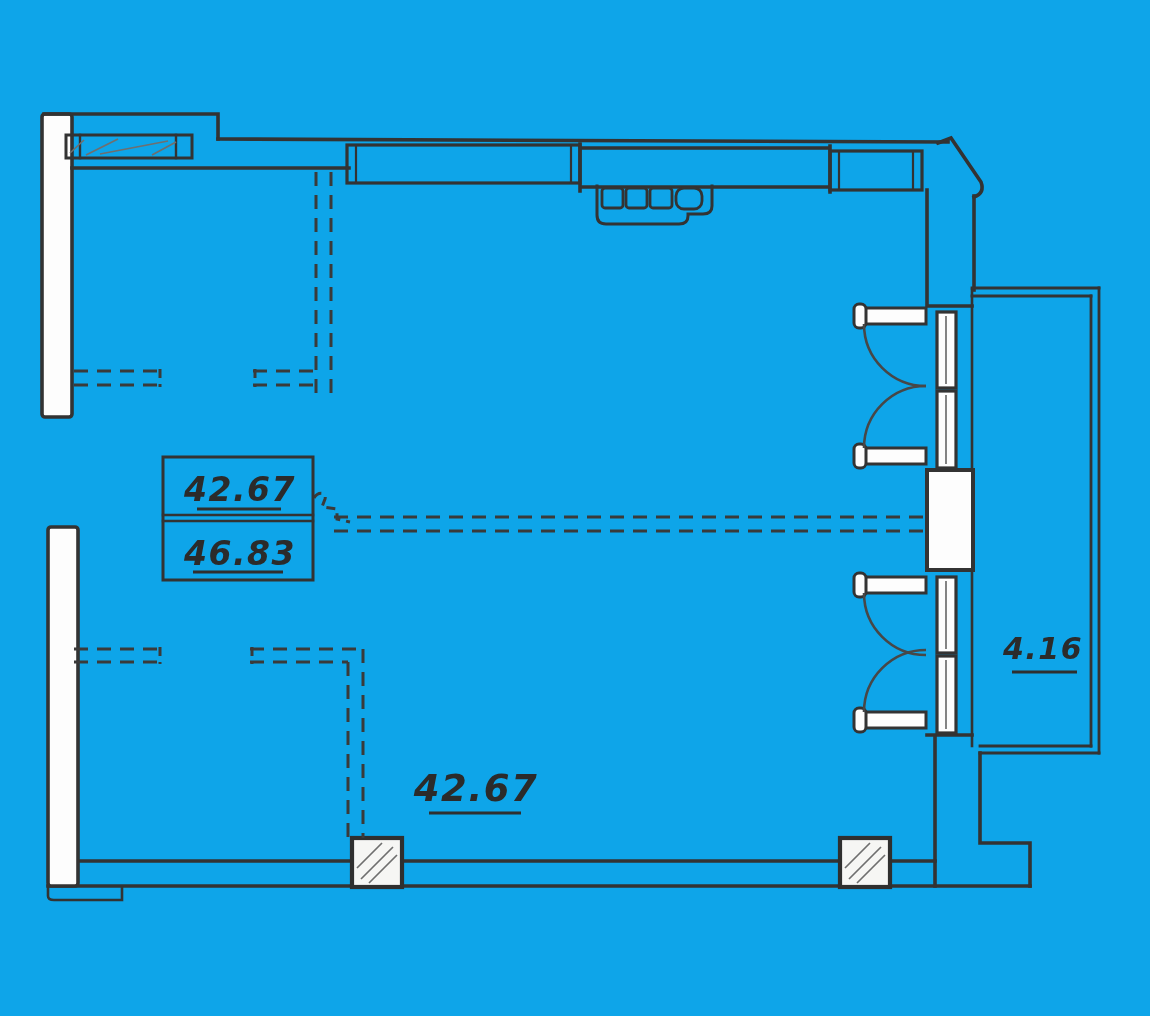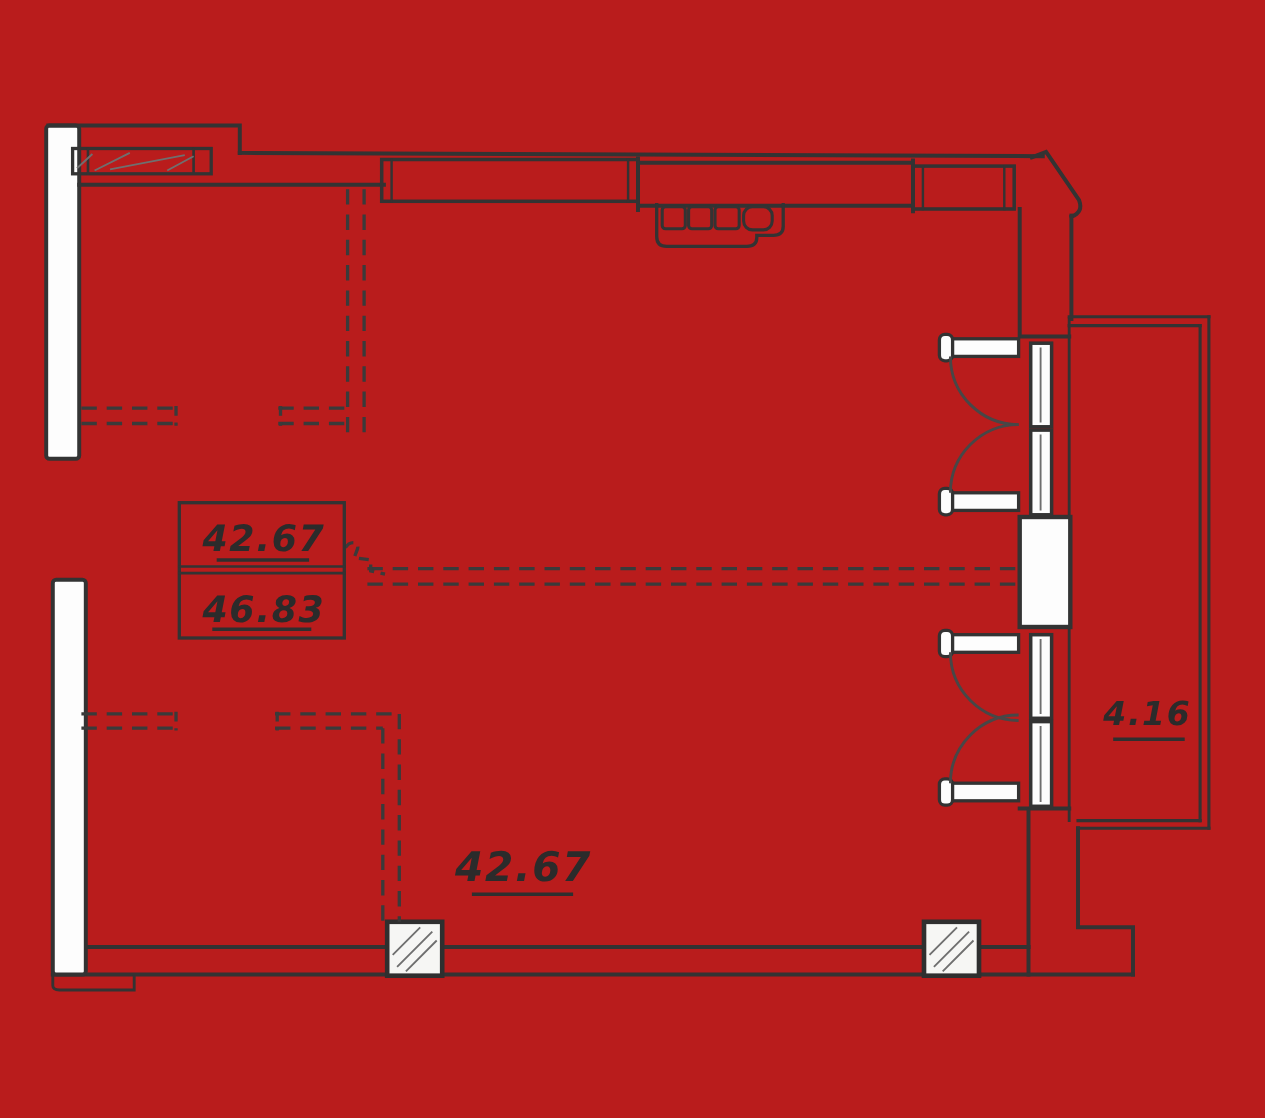--- a/index.html
+++ b/index.html
@@ -5,21 +5,21 @@
   html, body {
     margin: 0;
     padding: 0;
     background: #ffffff;
     font-family: "DejaVu Sans", sans-serif;
   }
   .sheet {
     position: relative;
     width: 1150px;
     height: 1016px;
-    background: #b91c1c;
+    background: #0ea5e9;
     overflow: hidden;
   }
   svg { display: block; }
   .ink   { stroke: #333333; fill: none; stroke-linecap: square; }
   .wall  { stroke-width: 3.6; }
   .wallfill { fill: #fdfdfd; }
   .thin  { stroke-width: 2.6; }
   .frame { stroke-width: 3.2; fill: #fdfdfd; }
   .dash  { stroke: #3a3a3a; stroke-width: 3; stroke-dasharray: 14 9; fill: none; }
   .dashcap { stroke: #3a3a3a; stroke-width: 3; stroke-dasharray: 9 6; fill: none; }

